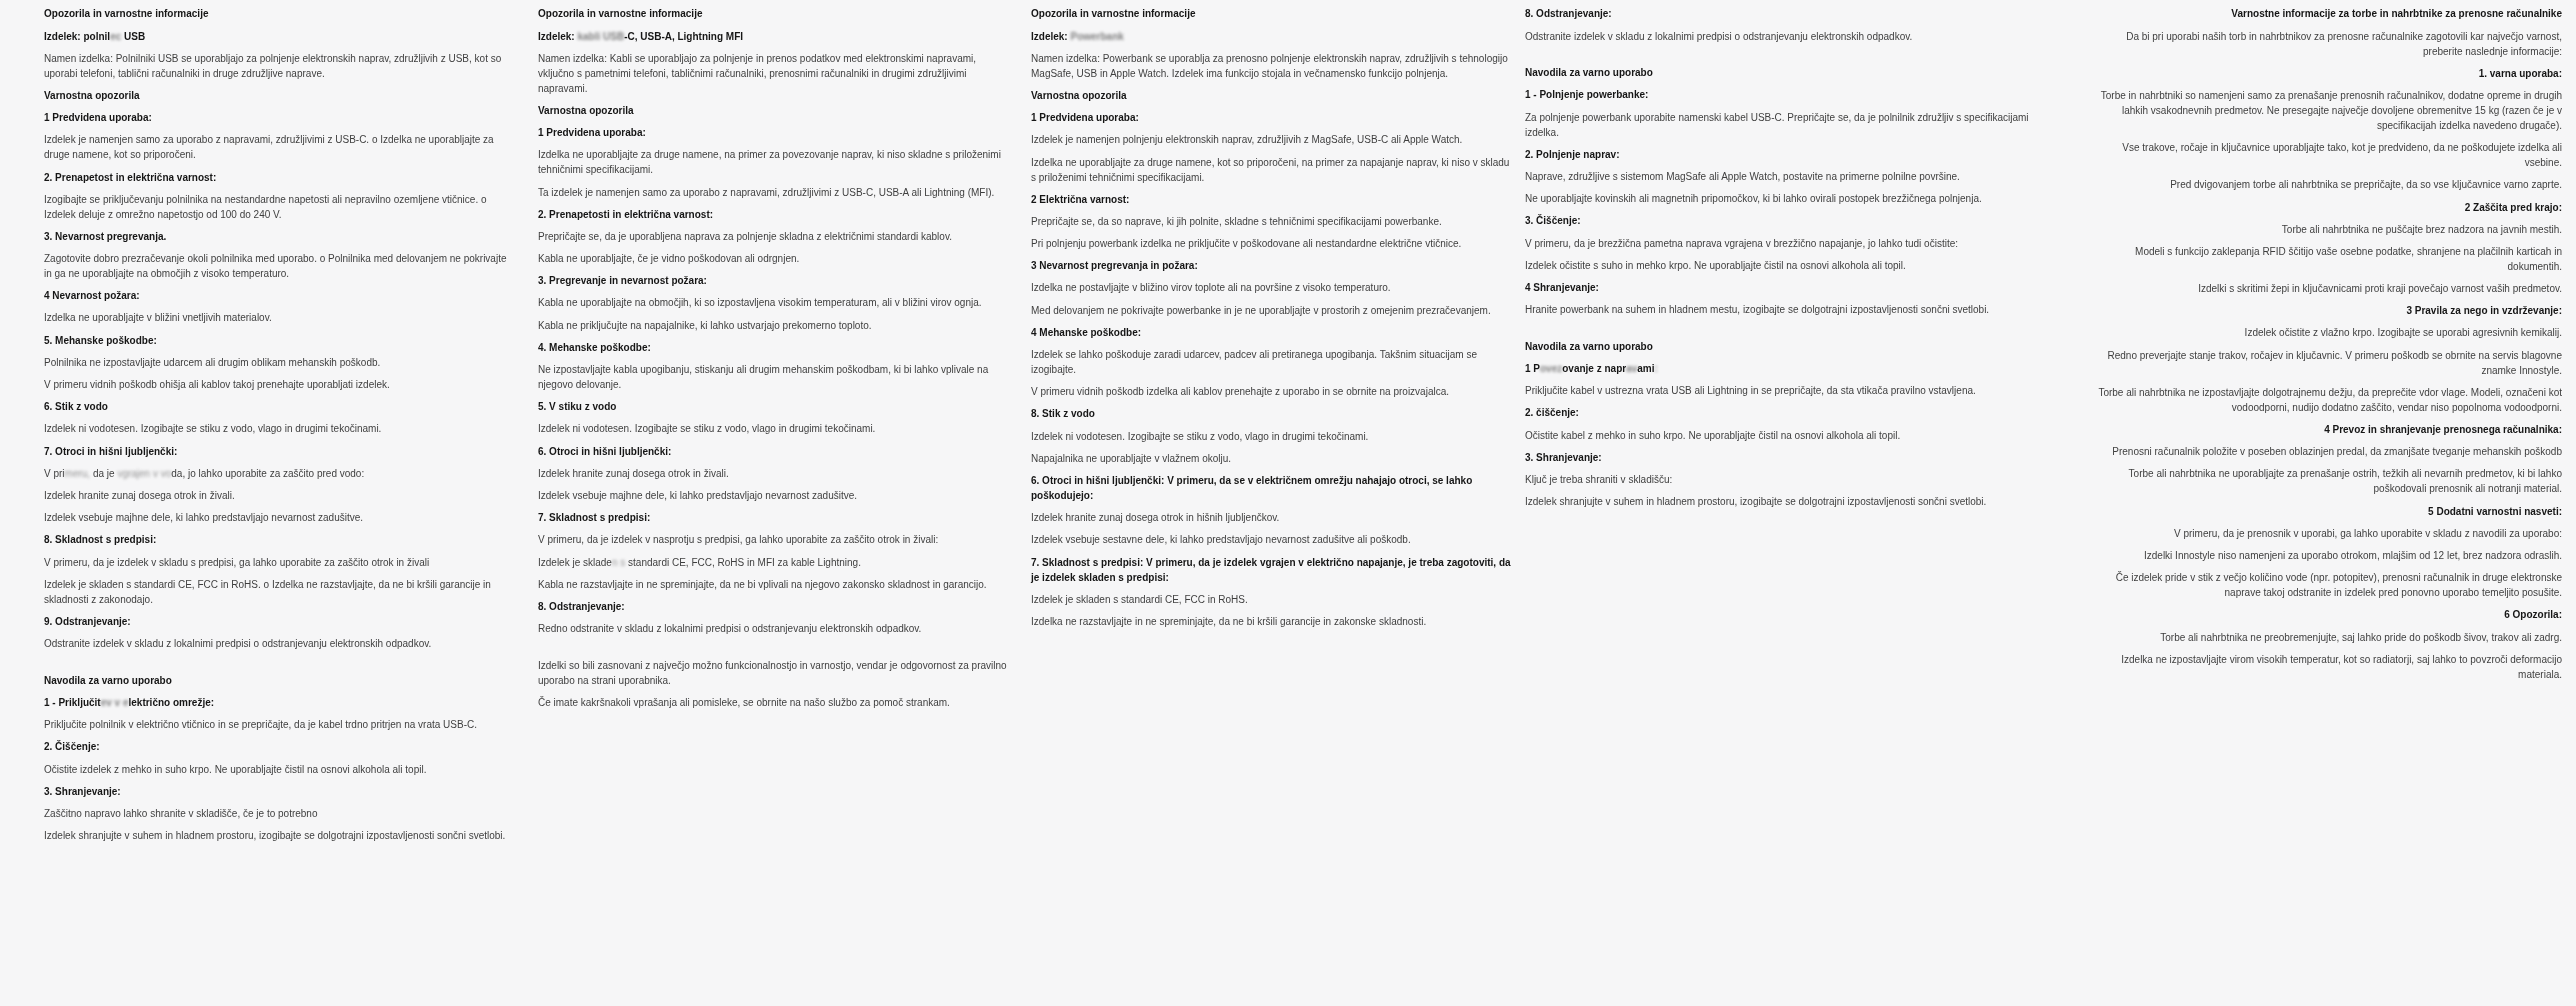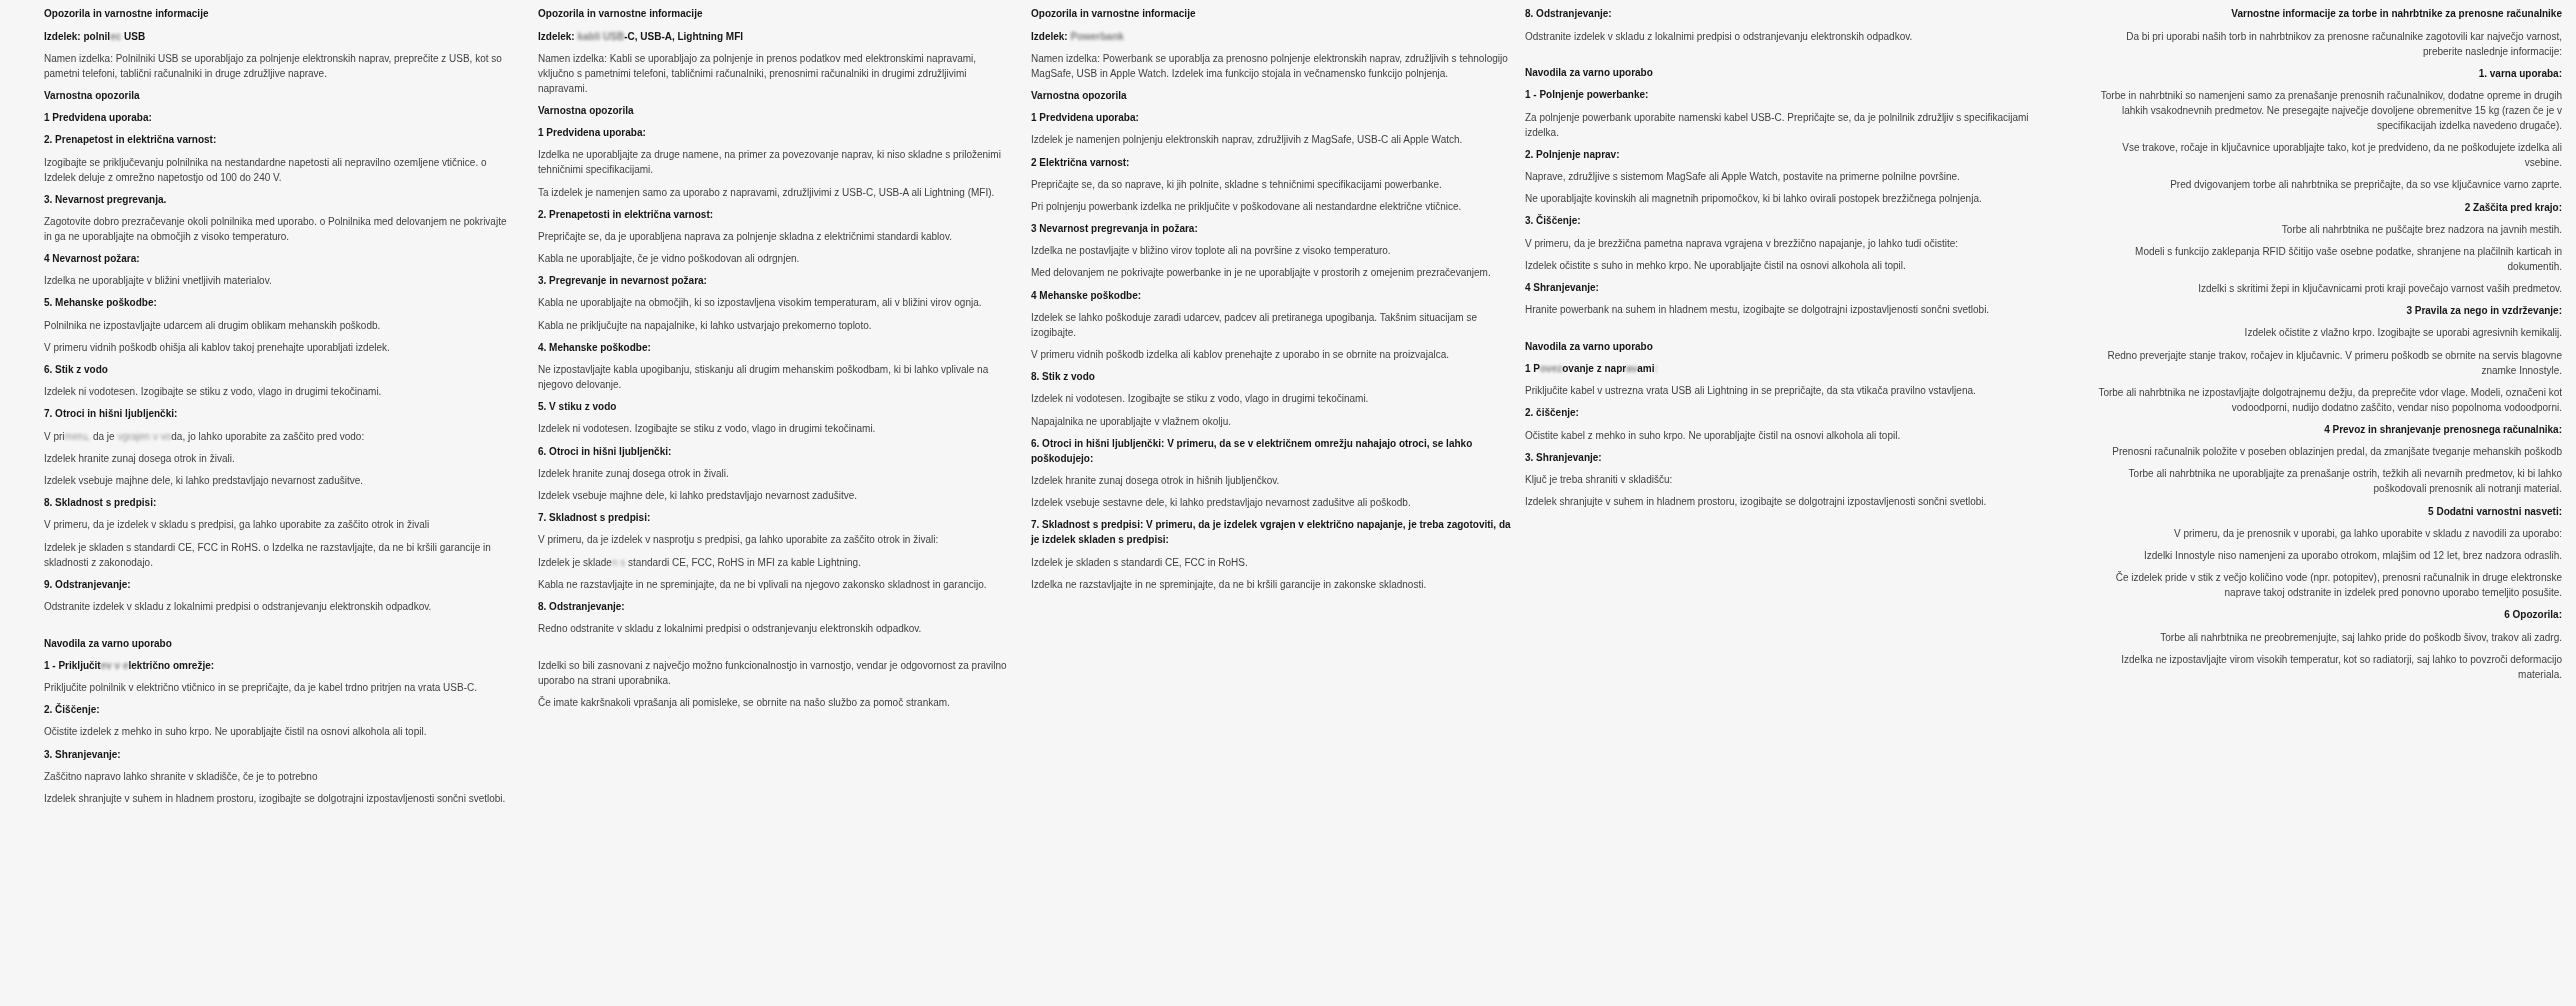--- a/index.html
+++ b/index.html
@@ -33,23 +33,24 @@
   .gap { height: 14.5px; }
   .fade { filter: blur(1.6px); opacity: 0.55; }
 </style>
 </head>
 <body>
 
 <div class="doc" id="columns">
     <div class="col col-0">
       <div class="h">Opozorila in varnostne informacije</div>
       <div class="h">Izdelek: polnil<span class="fade">ec</span> USB</div>
-      <div class="p">Namen izdelka: Polnilniki USB se uporabljajo za polnjenje elektronskih naprav, preprečite z USB, kot so pametni telefoni, tablični računalniki in druge združljive naprave.</div>
+      <div class="p">Namen izdelka: Polnilniki USB se uporabljajo za polnjenje elektronskih naprav, združljivih z USB, kot so uporabi telefoni, tablični računalniki in druge združljive naprave.</div>
       <div class="h">Varnostna opozorila</div>
       <div class="h">1 Predvidena uporaba:</div>
+      <div class="p">Izdelek je namenjen samo za uporabo z napravami, združljivimi z USB-C. o Izdelka ne uporabljajte za druge namene, kot so priporočeni.</div>
       <div class="h">2. Prenapetost in električna varnost:</div>
       <div class="p">Izogibajte se priključevanju polnilnika na nestandardne napetosti ali nepravilno ozemljene vtičnice. o Izdelek deluje z omrežno napetostjo od 100 do 240 V.</div>
       <div class="h">3. Nevarnost pregrevanja.</div>
       <div class="p">Zagotovite dobro prezračevanje okoli polnilnika med uporabo. o Polnilnika med delovanjem ne pokrivajte in ga ne uporabljajte na območjih z visoko temperaturo.</div>
       <div class="h">4 Nevarnost požara:</div>
       <div class="p">Izdelka ne uporabljajte v bližini vnetljivih materialov.</div>
       <div class="h">5. Mehanske poškodbe:</div>
       <div class="p">Polnilnika ne izpostavljajte udarcem ali drugim oblikam mehanskih poškodb.</div>
       <div class="p">V primeru vidnih poškodb ohišja ali kablov takoj prenehajte uporabljati izdelek.</div>
       <div class="h">6. Stik z vodo</div>
@@ -104,20 +105,21 @@
       <div class="p">Izdelki so bili zasnovani z največjo možno funkcionalnostjo in varnostjo, vendar je odgovornost za pravilno uporabo na strani uporabnika.</div>
       <div class="p">Če imate kakršnakoli vprašanja ali pomisleke, se obrnite na našo službo za pomoč strankam.</div>
     </div>
     <div class="col col-2">
       <div class="h">Opozorila in varnostne informacije</div>
       <div class="h">Izdelek: <span class="fade">Powerbank</span></div>
       <div class="p">Namen izdelka: Powerbank se uporablja za prenosno polnjenje elektronskih naprav, združljivih s tehnologijo MagSafe, USB in Apple Watch. Izdelek ima funkcijo stojala in večnamensko funkcijo polnjenja.</div>
       <div class="h">Varnostna opozorila</div>
       <div class="h">1 Predvidena uporaba:</div>
       <div class="p">Izdelek je namenjen polnjenju elektronskih naprav, združljivih z MagSafe, USB-C ali Apple Watch.</div>
+      <div class="p">Izdelka ne uporabljajte za druge namene, kot so priporočeni, na primer za napajanje naprav, ki niso v skladu s priloženimi tehničnimi specifikacijami.</div>
       <div class="h">2 Električna varnost:</div>
       <div class="p">Prepričajte se, da so naprave, ki jih polnite, skladne s tehničnimi specifikacijami powerbanke.</div>
       <div class="p">Pri polnjenju powerbank izdelka ne priključite v poškodovane ali nestandardne električne vtičnice.</div>
       <div class="h">3 Nevarnost pregrevanja in požara:</div>
       <div class="p">Izdelka ne postavljajte v bližino virov toplote ali na površine z visoko temperaturo.</div>
       <div class="p">Med delovanjem ne pokrivajte powerbanke in je ne uporabljajte v prostorih z omejenim prezračevanjem.</div>
       <div class="h">4 Mehanske poškodbe:</div>
       <div class="p">Izdelek se lahko poškoduje zaradi udarcev, padcev ali pretiranega upogibanja. Takšnim situacijam se izogibajte.</div>
       <div class="p">V primeru vidnih poškodb izdelka ali kablov prenehajte z uporabo in se obrnite na proizvajalca.</div>
       <div class="h">8. Stik z vodo</div>

